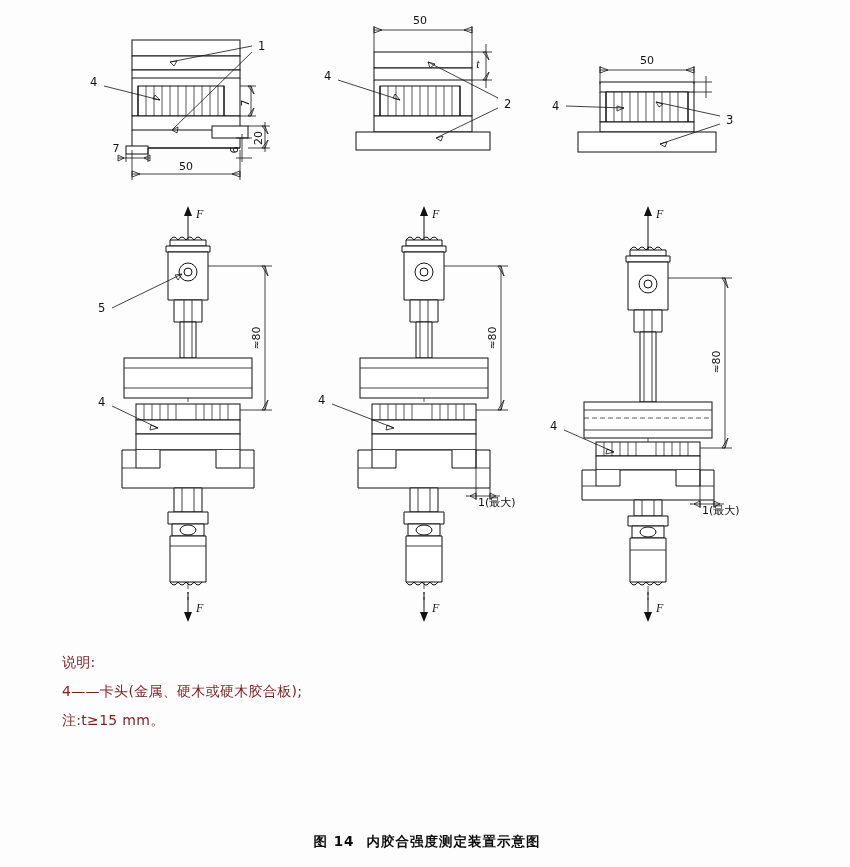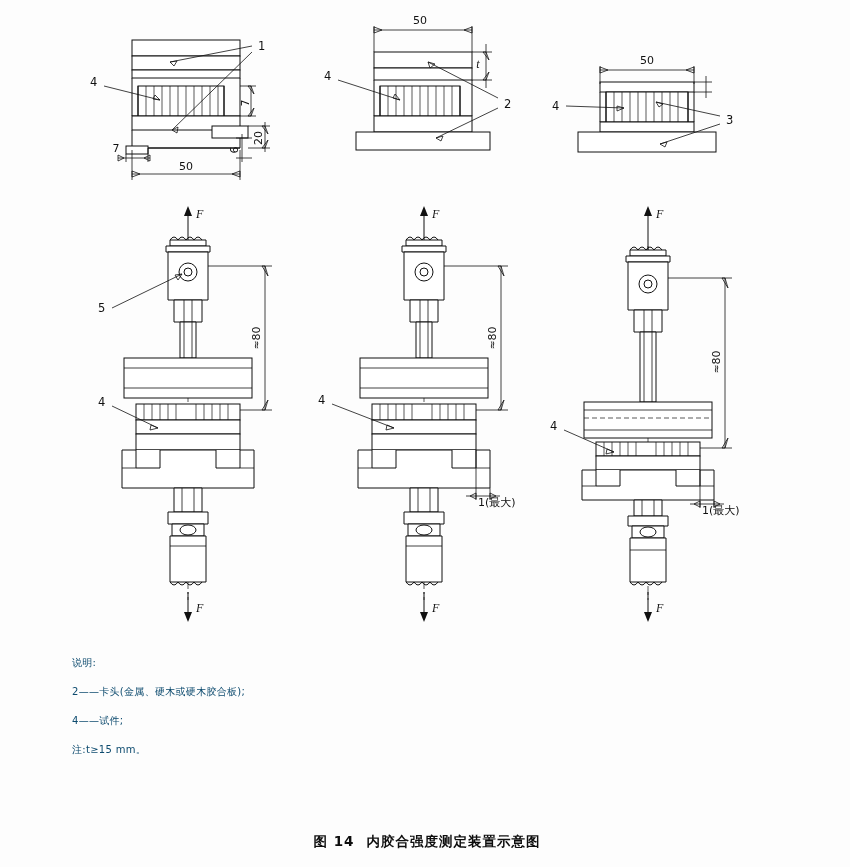--- a/index.html
+++ b/index.html
@@ -26,27 +26,27 @@
     left: 0;
     top: 0;
     width: 850px;
     height: 640px;
   }
   svg.diagram {
     display: block;
   }
   .legend {
     position: absolute;
-    left: 72px;
+    left: 62px;
     top: 648px;
     width: 520px;
     font-family: "DejaVu Sans", "Liberation Sans", sans-serif;
-    font-size: 10px;
+    font-size: 14px;
     line-height: 29px;
-    color: #0c4a6e;
+    color: #7f1d1d;
     letter-spacing: 0.3px;
   }
   .legend div {
     white-space: nowrap;
   }
   .caption {
     position: absolute;
     left: 2px;
     top: 833px;
     width: 850px;
@@ -557,22 +557,21 @@
           <path class="ln-thin" d="M614 452 L607 449 L606 454 Z" fill="#111"></path>
           <text class="lbl-txt" x="550" y="430">4</text>
         </g>
       </g>
 
     </svg>
   </div>
 
   <div class="legend">
     <div>说明:</div>
-    <div>2——卡头(金属、硬木或硬木胶合板);</div>
-    <div>4——试件;</div>
+    <div>4——卡头(金属、硬木或硬木胶合板);</div>
     <div>注:t≥15 mm。</div>
   </div>
 
   <div class="caption">
     <span class="cap-num">图 14</span><span>内胶合强度测定装置示意图</span>
   </div>
 
 </div>
 
 </body></html>

